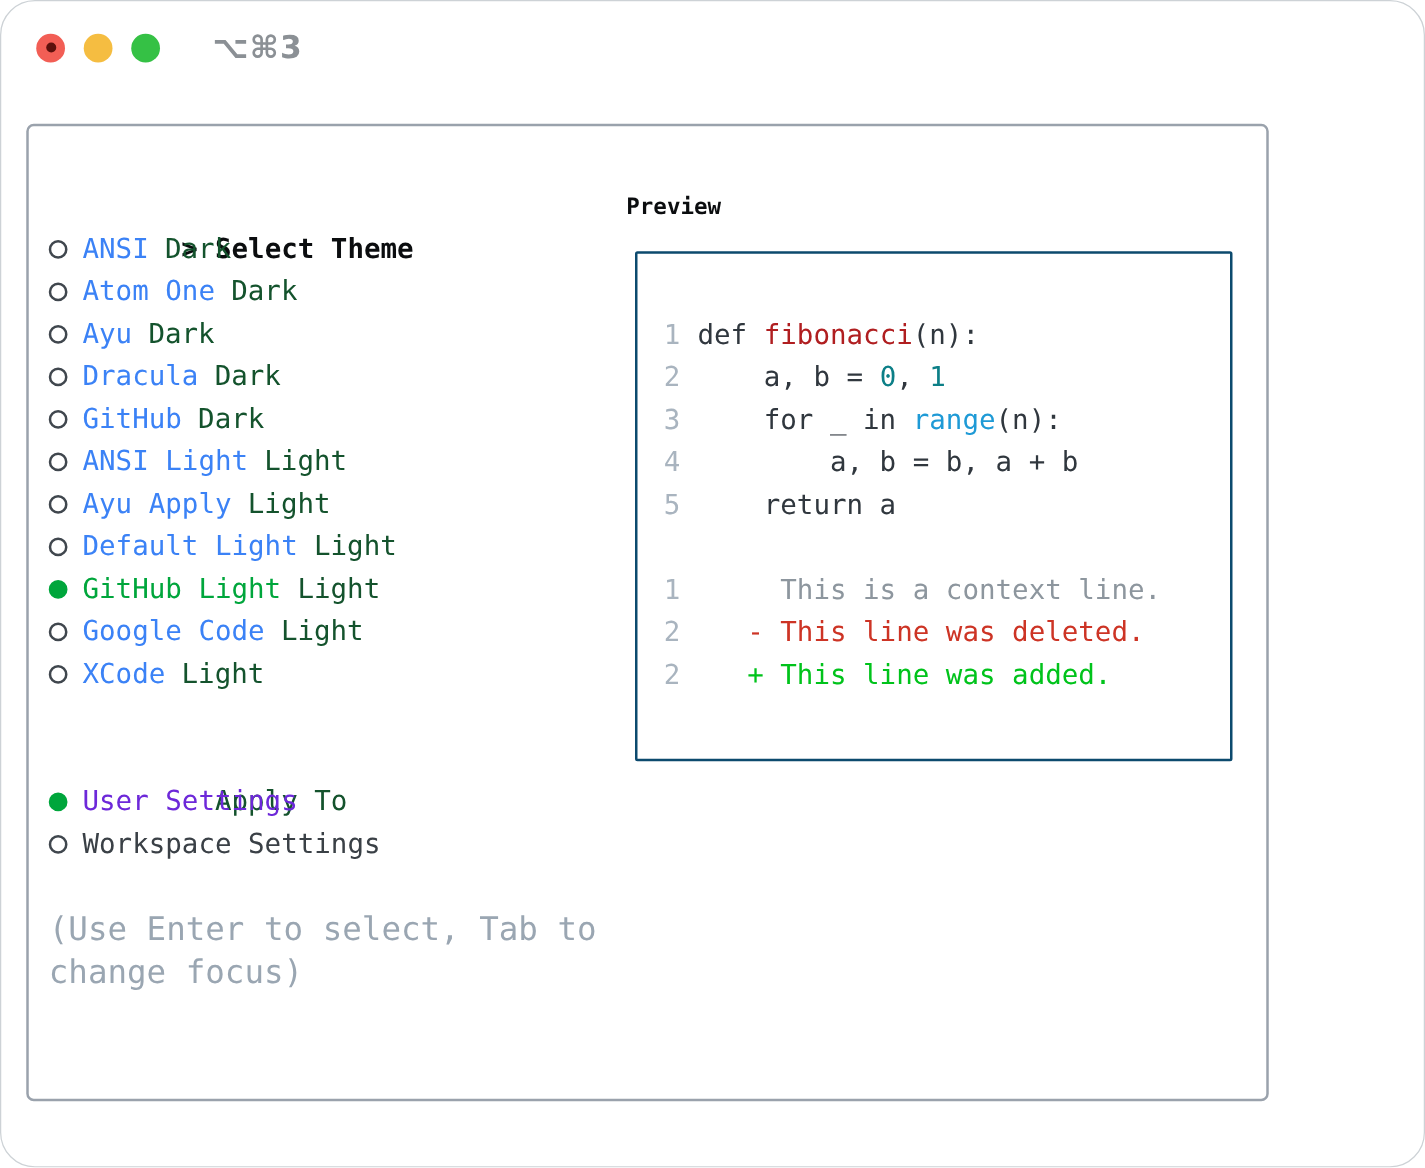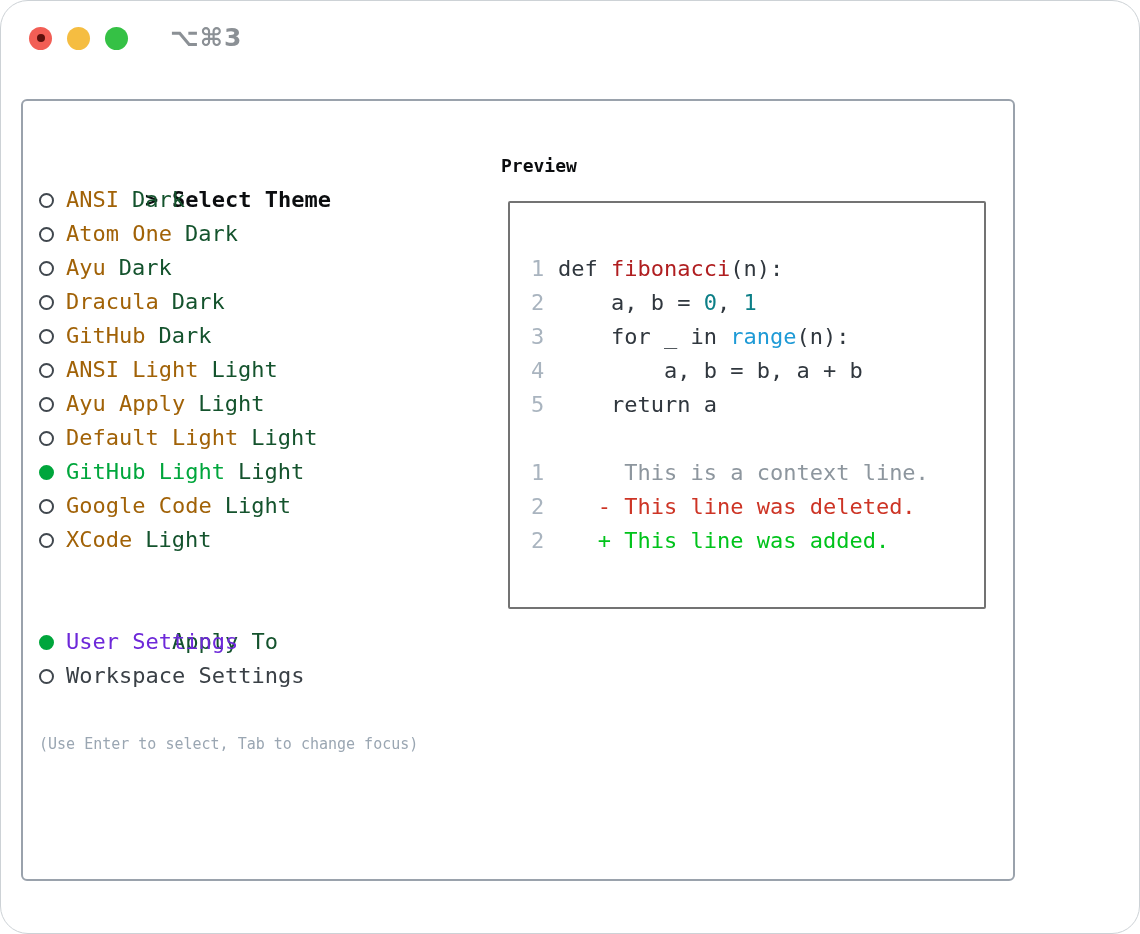--- a/index.html
+++ b/index.html
@@ -40,36 +40,36 @@
   .left-col { position:absolute; left:16px; top:48px; width:452px; font-size:22px; color:#3a4046; }
   .row { height:34px; line-height:34px; white-space:pre; }
   .marker { display:inline-block; width:27px; }
   .hdr-prefix { font-weight:700; color:#0b0d0f; }
   .hdr-label  { font-weight:700; color:#0b0d0f; }
   .radio {
     display:inline-block; width:15px; height:15px; border-radius:50%;
     border:2px solid #40474e; vertical-align:-1px; background:transparent;
   }
   .radio.sel { background:#00a63c; border-color:#00a63c; }
-  .t-name { color:#a16207; }
+  .t-name { color:#3b82f6; }
   .row.selected .t-name { color:#00a63c; }
   .t-variant { color:#14532d; margin-left:13px; }
   .apply-hdr { color:#14532d; }
   .opt-label { color:#3a4046; }
   .row.selected .opt-label { color:#6d28d9; }
   .spacer { height:34px; }
-  .hint { width:440px; color:#9aa6b2; font-size:15px; line-height:34px; }
+  .hint { width:440px; color:#9aa6b2; font-size:26px; line-height:34px; }
   
   .preview-title {
     position:absolute; left:478px; top:48px; height:34px; line-height:34px;
     font-weight:700; font-size:18px; color:#0b0d0f;
   }
   .preview-box {
     position:absolute; left:485px; top:100px; width:478px; height:408px;
-    border:2px solid #737373; border-radius:2px; background:#ffffff;
+    border:2px solid #0c4a6e; border-radius:2px; background:#ffffff;
     padding:49px 0 0 21px; overflow:hidden;
   }
   .cline { height:34px; line-height:34px; white-space:pre; font-size:22px; }
   .ln { display:inline-block; width:27px; color:#a9b4bf; }
   .tk-code    { color:#30373e; }
   .tk-fn      { color:#b01e20; }
   .tk-num     { color:#0c7f87; }
   .tk-builtin { color:#1e9ad6; }
   .tk-context { color:#8d969e; }
   .tk-deleted { color:#cd3425; }

